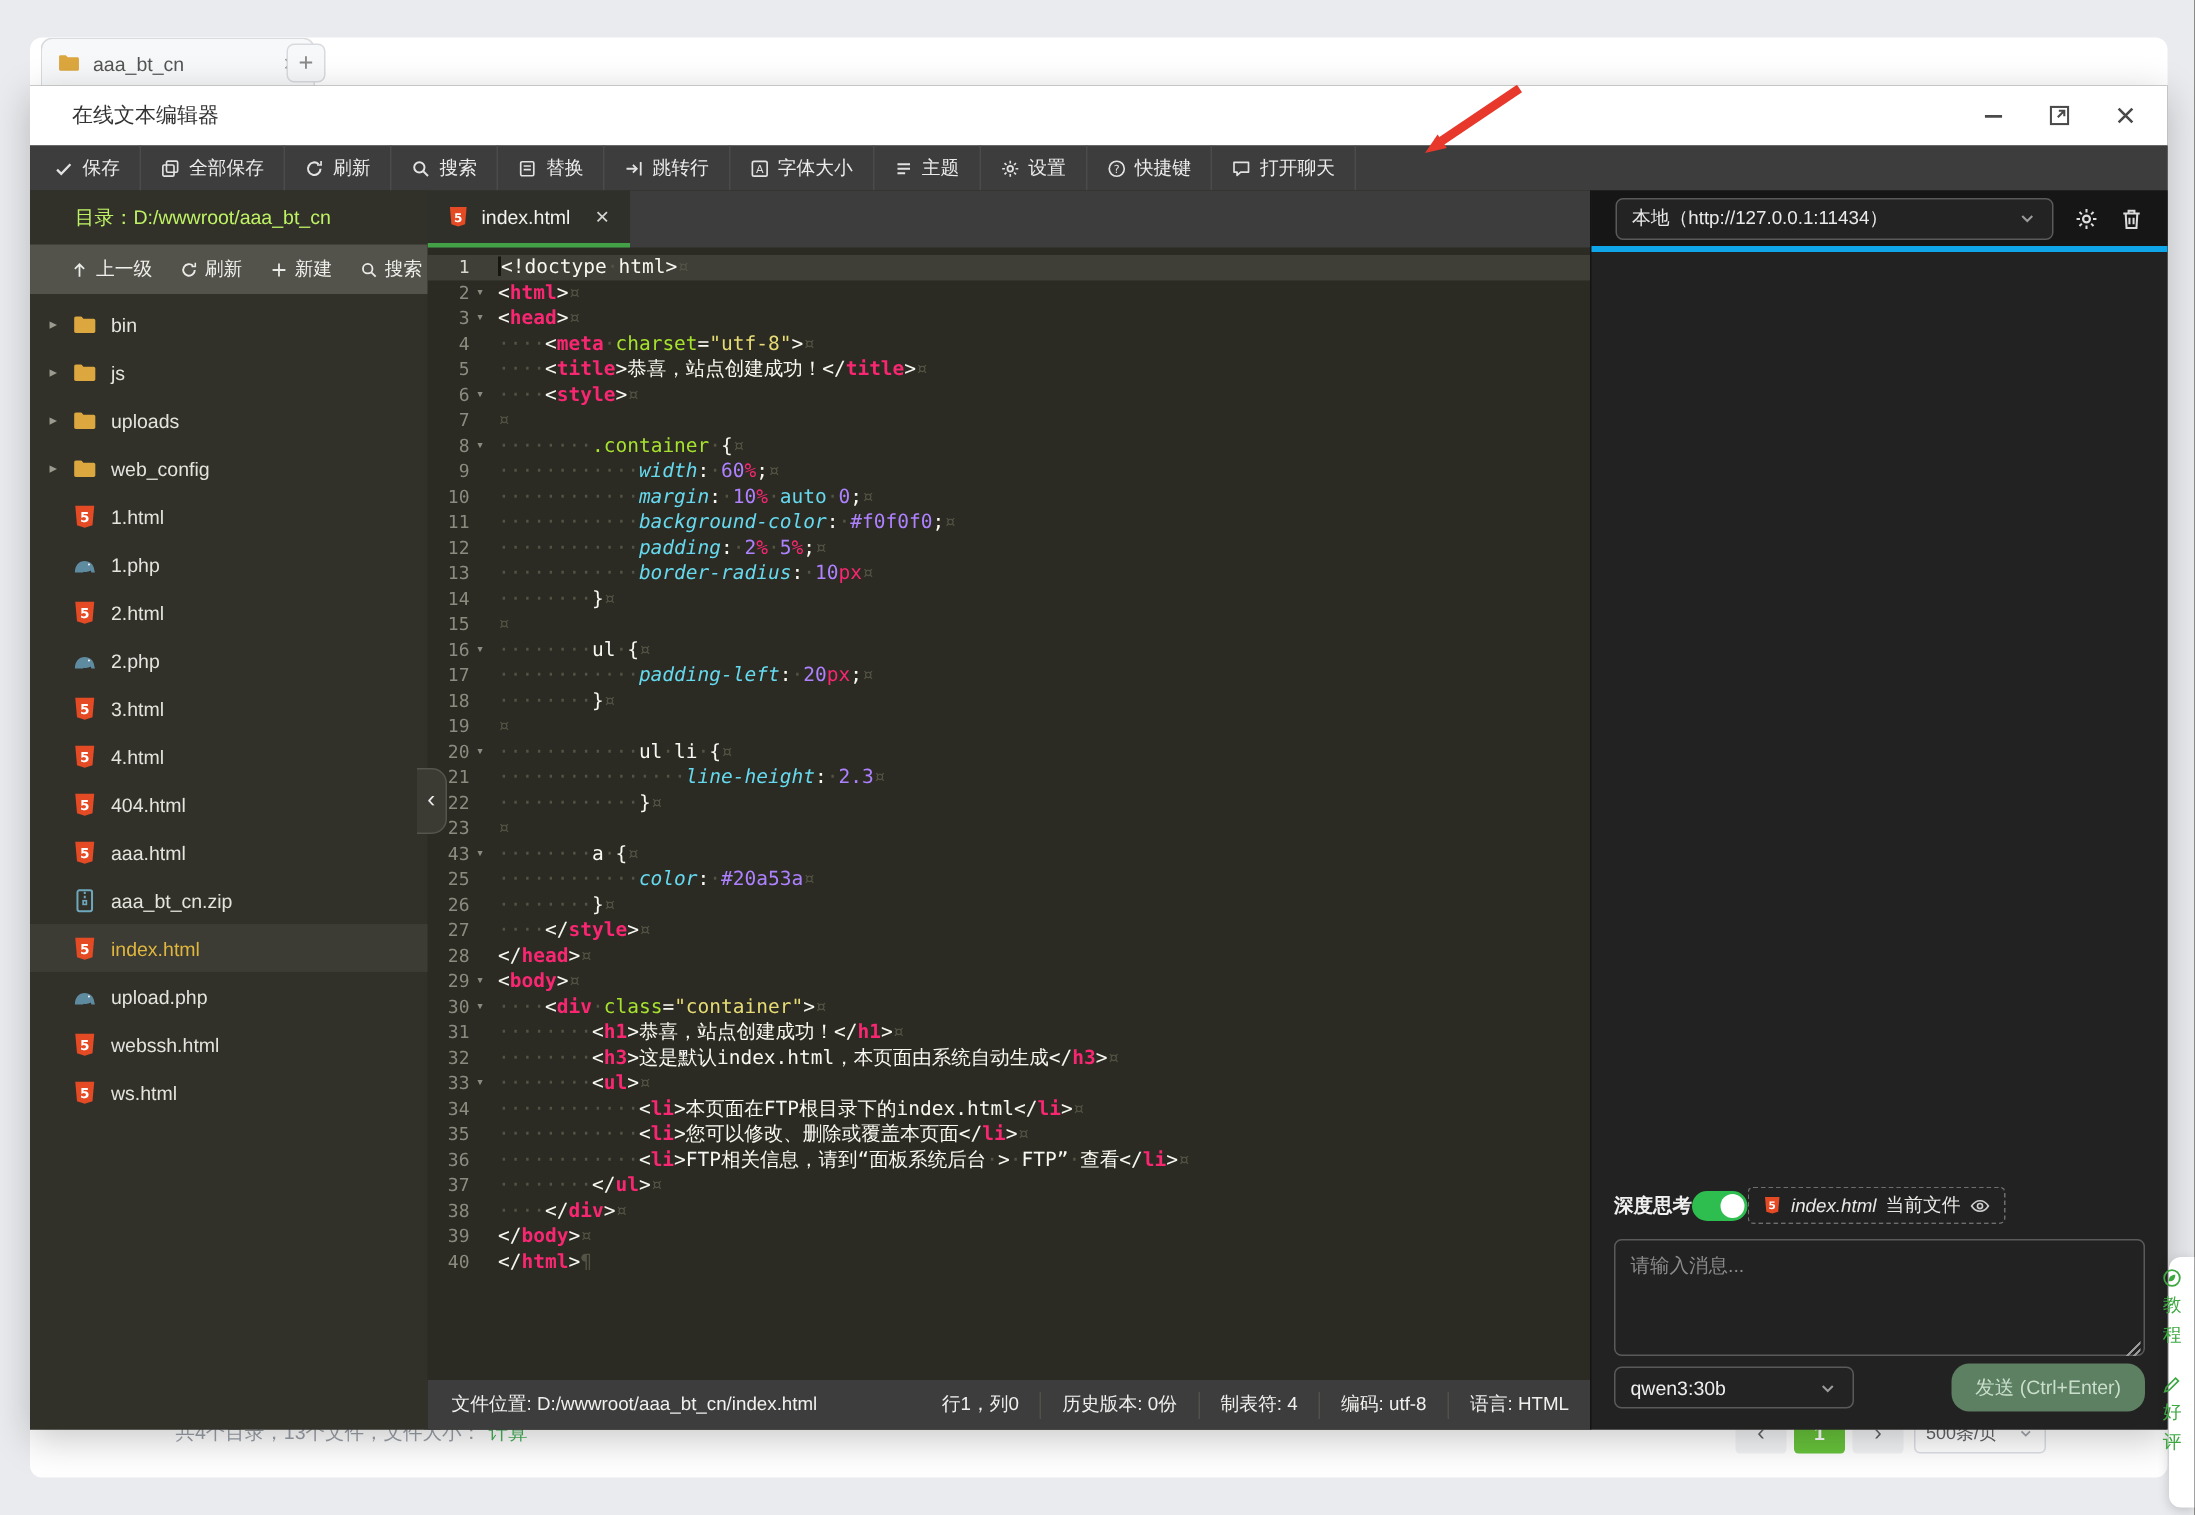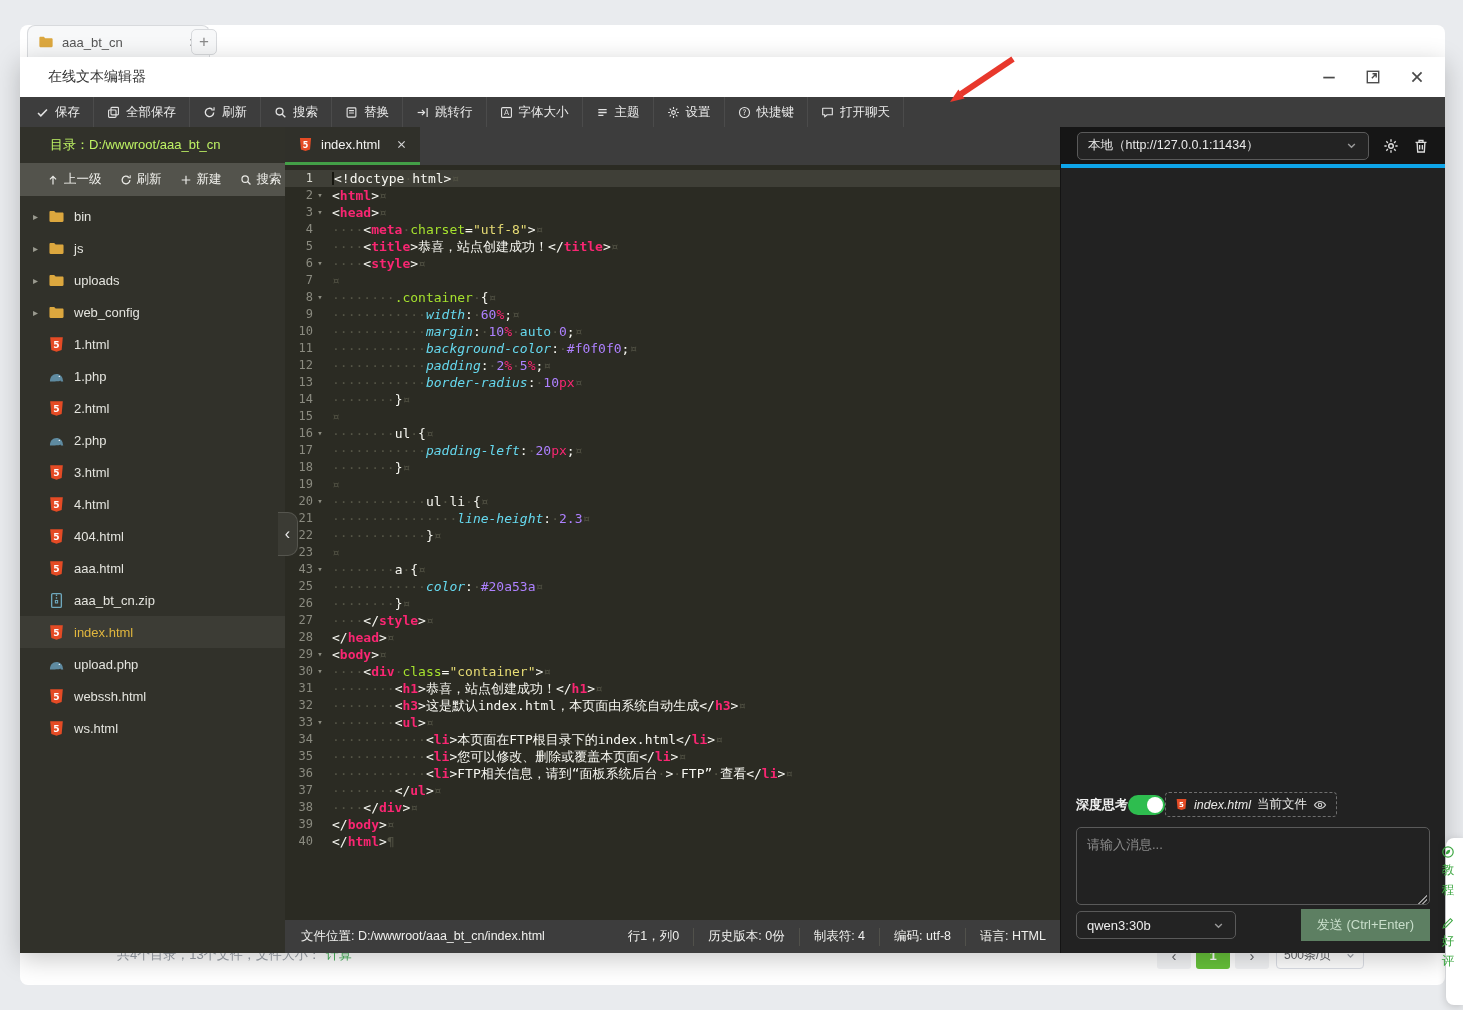--- a/index.html
+++ b/index.html
@@ -100,21 +100,21 @@
   .chip { border:1px dashed #6e6e6e; border-radius:4px; height:25px; display:flex; align-items:center; gap:6px; padding:0 9px; color:#e8e8e6; font-size:12.5px; white-space:nowrap; }
   .chip-ic { width:13px; height:13px; }
   .chip-file { font-style:italic; }
   .eye { width:14px; height:14px; color:#cfcfcf; }
   .msg-wrap { position:relative; }
   textarea.msg { width:100%; height:78px; background:transparent; border:1px solid #5a5a5a; border-radius:5px; color:#ddd; font-size:13px; padding:8px 10px; resize:none; font-family:"Liberation Sans","DejaVu Sans",sans-serif; }
   textarea.msg::placeholder { color:#8b8b8b; }
   .resize-c { position:absolute; right:3px; bottom:5px; width:10px; height:10px; background:linear-gradient(135deg,transparent 50%,#999 50%,#999 60%,transparent 60%,transparent 72%,#999 72%,#999 82%,transparent 82%); }
   .cb-row3 { display:flex; align-items:center; justify-content:space-between; }
   .model { width:160px; height:28px; border:1px solid #5a5a5a; border-radius:5px; display:flex; align-items:center; justify-content:space-between; padding:0 10px; color:#eee; font-size:13px; background:#232323; }
-  .send { height:28px; padding:16px 16px; border-radius:0; background:#5d7f62; color:#c9dfcb; font-size:13px; display:flex; align-items:center; white-space:nowrap; }
+  .send { height:28px; padding:16px 16px; border-radius:12px; background:#5d7f62; color:#c9dfcb; font-size:13px; display:flex; align-items:center; white-space:nowrap; }
 
   
   .sw-bg { position:absolute; left:1446px; top:838px; width:17px; height:167px; background:#fff; border-radius:8px 0 0 8px; box-shadow:0 2px 8px rgba(0,0,0,.18); z-index:6; }
   .sw-labels { position:absolute; left:1434px; top:845px; width:28px; display:flex; flex-direction:column; gap:17px; z-index:7; }
   .swg { display:flex; flex-direction:column; align-items:center; gap:3px; color:#3da742; font-size:12.5px; }
   .sw-ic { width:14px; height:14px; color:#3da742; }
 
   .arrow-svg { position:absolute; left:928px; top:48px; z-index:12; }
 </style>
 </head>

